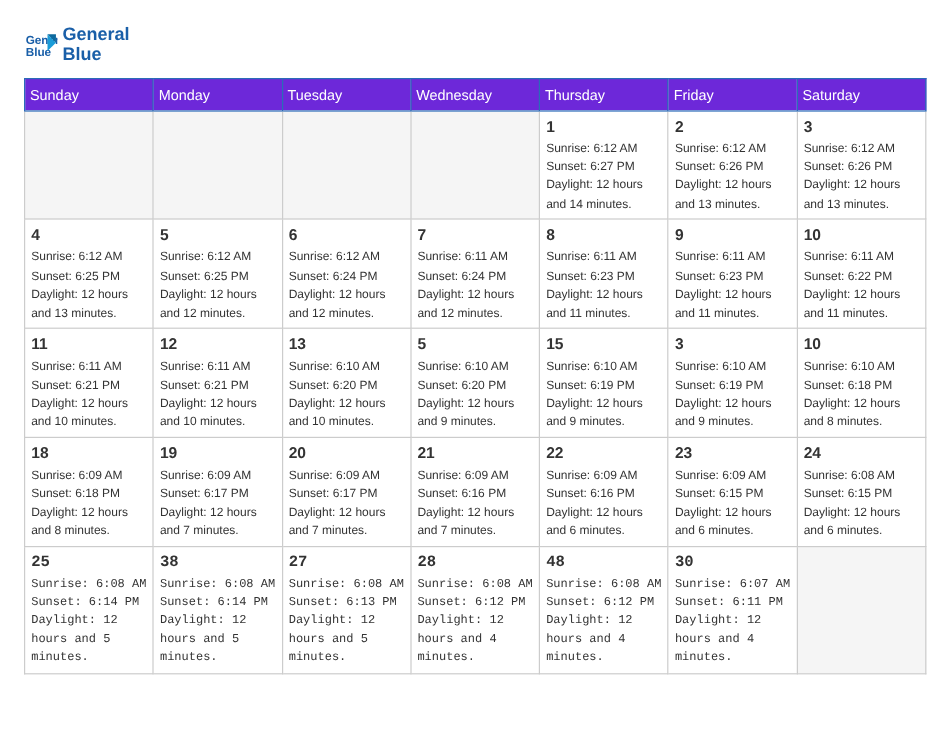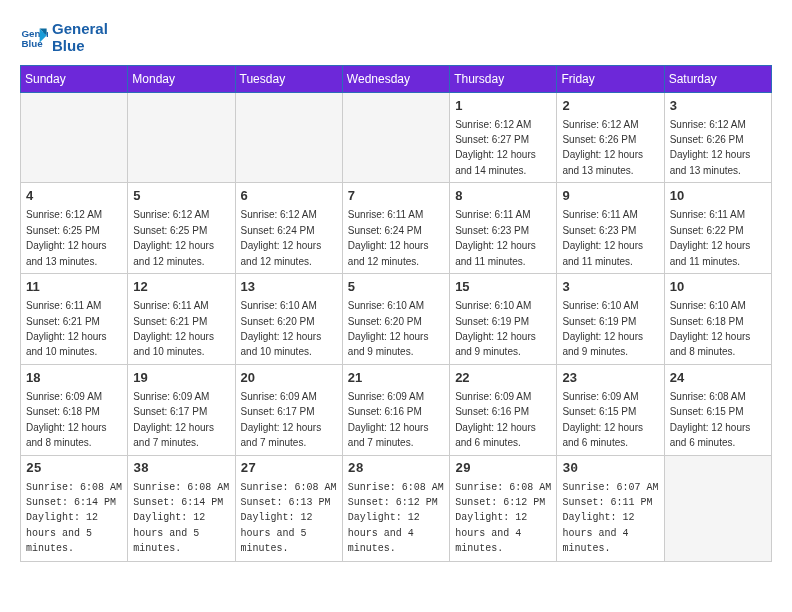--- a/index.html
+++ b/index.html
@@ -175,20 +175,20 @@
       </tr>
       <tr class="last-row">
         <td><span class="day-num">25</span>
 <span class="day-info">Sunrise: 6:08 AM<br>Sunset: 6:14 PM<br>Daylight: 12 hours and 5 minutes.</span></td>
         <td><span class="day-num">38</span>
 <span class="day-info">Sunrise: 6:08 AM<br>Sunset: 6:14 PM<br>Daylight: 12 hours and 5 minutes.</span></td>
         <td><span class="day-num">27</span>
 <span class="day-info">Sunrise: 6:08 AM<br>Sunset: 6:13 PM<br>Daylight: 12 hours and 5 minutes.</span></td>
         <td><span class="day-num">28</span>
 <span class="day-info">Sunrise: 6:08 AM<br>Sunset: 6:12 PM<br>Daylight: 12 hours and 4 minutes.</span></td>
-        <td><span class="day-num">29</span>
+        <td><span class="day-num">48</span>
 <span class="day-info">Sunrise: 6:08 AM<br>Sunset: 6:12 PM<br>Daylight: 12 hours and 4 minutes.</span></td>
         <td><span class="day-num">30</span>
 <span class="day-info">Sunrise: 6:07 AM<br>Sunset: 6:11 PM<br>Daylight: 12 hours and 4 minutes.</span></td>
         <td class="empty"></td>
       </tr>
     </tbody>
 </table>
 
 </body></html>

